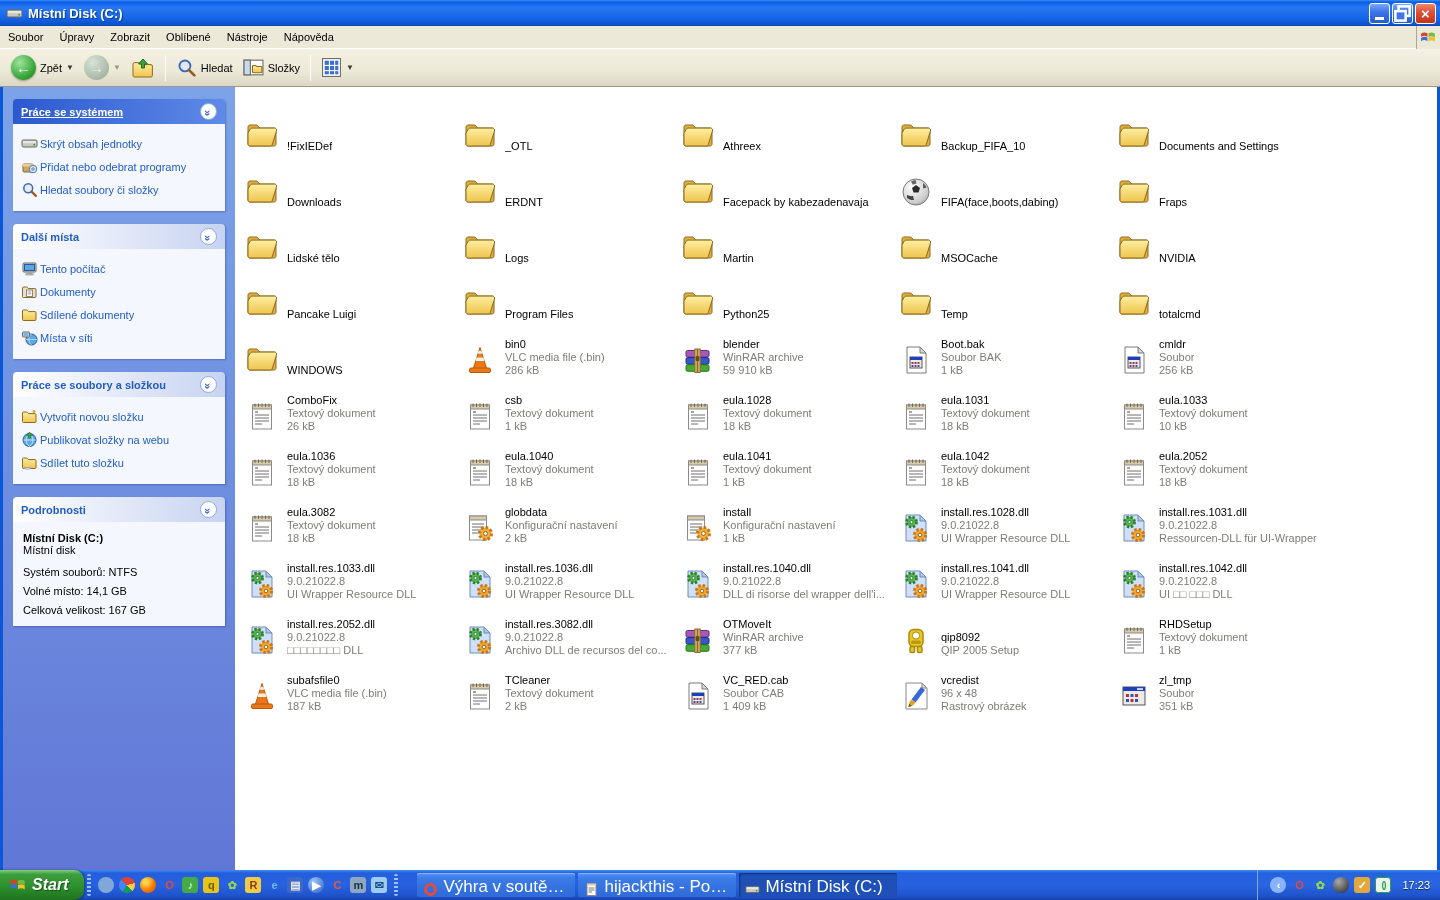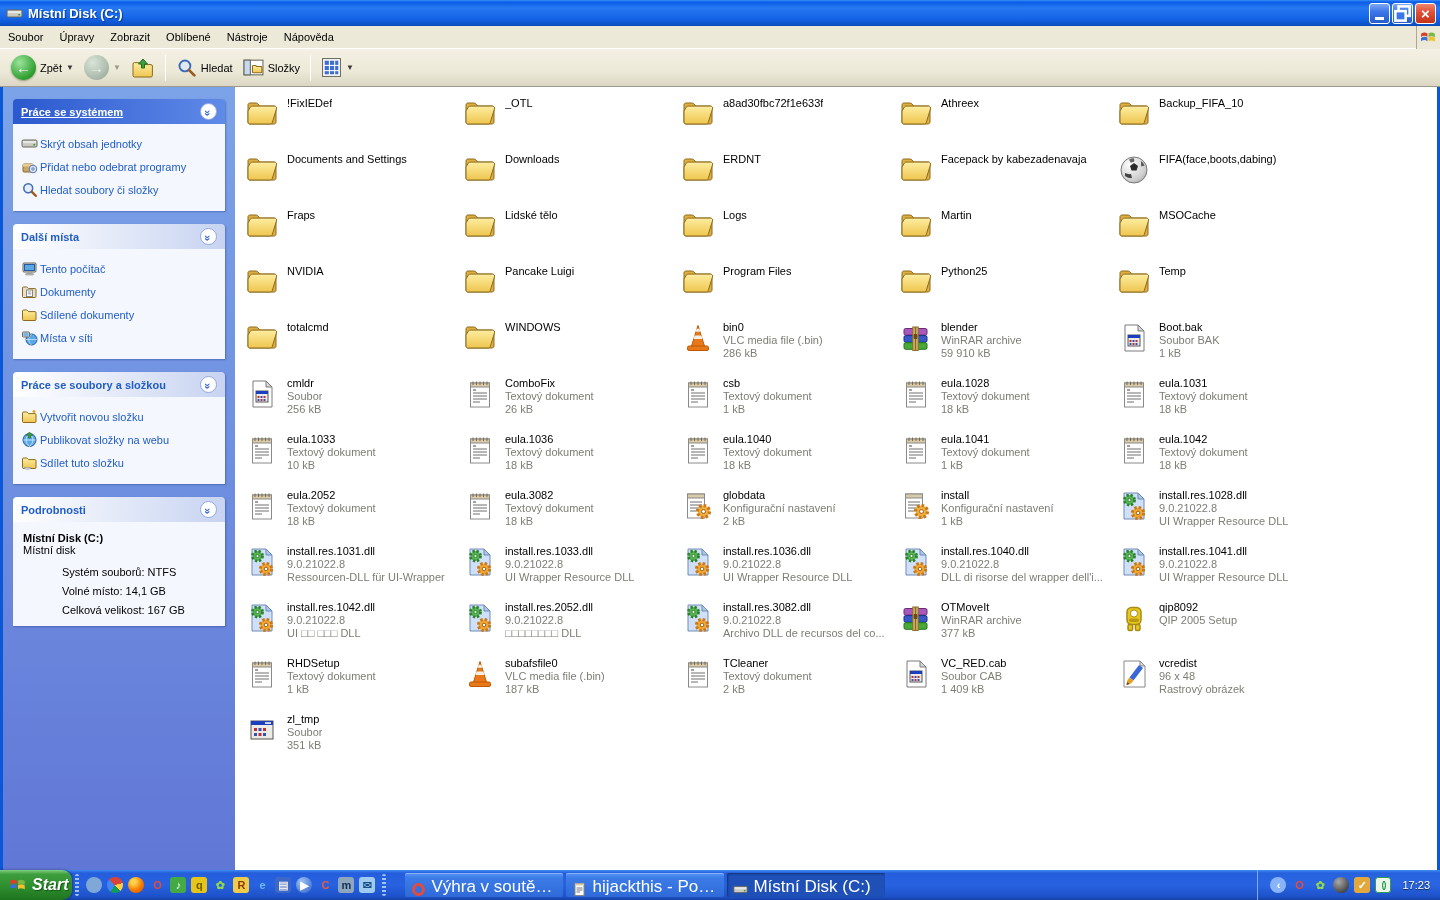--- a/index.html
+++ b/index.html
@@ -50,36 +50,36 @@
   .chev-btn { width:17px; height:17px; border-radius:50%; background:#fff; border:1px solid #90A8E0;
     display:flex; align-items:center; justify-content:center; }
   .chev-btn span { color:#3A6AD4; font-size:11px; font-weight:bold; transform:rotate(90deg); letter-spacing:-2px; }
   .panel-body { background:#F4F7FE; padding:8px 8px 10px 8px; }
   .task-item { display:flex; align-items:center; gap:2px; padding:3px 0; }
   .task-item .t-icon { width:17px; height:17px; flex-shrink:0; }
   .task-item .t-label { font-size:11px; color:#215DC6; }
   .details-body { background:#F4F7FE; padding:10px; font-size:11px; color:#000; }
   .details-body .d-name { font-weight:bold; }
   .details-body .d-sub { margin-bottom:10px; }
-  .details-body .d-row { margin-top:7px;margin-left:39px; }
+  .details-body .d-row { margin-top:7px; }
 
   
   .content { flex:1; background:#fff; overflow:hidden; }
   #file-grid { display:grid; grid-template-columns:repeat(5,218px); grid-auto-rows:56px; padding:10px 0 0 10px; }
-  .file-item { display:flex; align-items:flex-start; width:212px; overflow:hidden; }
+  .file-item { display:flex; align-items:flex-end; width:212px; overflow:hidden; }
   .file-icon { width:34px; height:34px; flex-shrink:0; }
   .file-icon svg { width:34px; height:34px; }
   .file-labels { margin-left:8px; font-size:11px; line-height:13px; overflow:hidden; white-space:nowrap; }
   .file-name { color:#000; }
   .file-meta { color:#7D7D76; }
 
   
   #taskbar { position:absolute; left:0; bottom:0; width:1440px; height:30px;
     background:linear-gradient(180deg,#3F8CF3 0%,#245EDC 10%,#2862E0 50%,#1D51C8 90%,#16409F 100%); display:flex; align-items:stretch; }
-  .start-btn { display:flex; align-items:center; gap:5px; padding:0 4px 0 9px; border-radius:0 10px 10px 0;
+  .start-btn { display:flex; align-items:center; gap:5px; padding:0 16px 0 9px; border-radius:0 10px 10px 0;
     background:linear-gradient(180deg,#7FD07F 0%,#3E9E3E 14%,#2E8F2E 55%,#1E741E 100%); box-shadow:1px 0 3px rgba(0,0,0,.4); }
   .start-btn .start-label { color:#fff; font-size:16px; font-weight:bold; font-style:italic; text-shadow:1px 1px 1px #145414; }
   .start-btn svg { width:18px; height:18px; }
   .ql-handle { width:4px; margin:4px 3px; background:repeating-linear-gradient(180deg,#9FC2F8 0 2px,transparent 2px 4px); border-radius:2px; }
   #quick-launch { display:flex; align-items:center; gap:5px; padding:0 4px; }
   .dot { display:inline-flex; width:16px; height:16px; align-items:center; justify-content:center;
     font-size:11px; font-weight:bold; border-radius:3px; line-height:16px; }
   .dot.circle { border-radius:50%; }
   #task-buttons { display:flex; align-items:center; gap:3px; margin-left:16px; }
   .task-btn { width:158px; height:24px; display:flex; align-items:flex-end; gap:5px; padding:0 6px; border-radius:2px;
@@ -345,29 +345,20 @@
               <div class="file-name">!FixIEDef</div>
             </div>
           </div>
           <div class="file-item">
             <div class="file-icon"><svg viewBox="0 0 34 34">
                 <path d="M3 8c0-1.1.9-2 2-2h6.2c.6 0 1.2.3 1.6.8L14.6 9H29c1.1 0 2 .9 2 2v14c0 1.1-.9 2-2 2H5c-1.1 0-2-.9-2-2V8z" fill="#DFAE3F" stroke="#8C6A1E"></path>
                 <path d="M3 14l2.3-3.9c.37-.6 1.03-1 1.73-1H29.6c1.45 0 2.43 1.48 1.86 2.81L27.2 25.8c-.32.74-1.04 1.2-1.84 1.2H5c-1.1 0-2-.9-2-2V14z" fill="url(#gFold)" stroke="#8C6A1E"></path>
               </svg></div>
             <div class="file-labels">
               <div class="file-name">_OTL</div>
-            </div>
-          </div>
-          <div class="file-item">
-            <div class="file-icon"><svg viewBox="0 0 34 34">
-                <path d="M3 8c0-1.1.9-2 2-2h6.2c.6 0 1.2.3 1.6.8L14.6 9H29c1.1 0 2 .9 2 2v14c0 1.1-.9 2-2 2H5c-1.1 0-2-.9-2-2V8z" fill="#DFAE3F" stroke="#8C6A1E"></path>
-                <path d="M3 14l2.3-3.9c.37-.6 1.03-1 1.73-1H29.6c1.45 0 2.43 1.48 1.86 2.81L27.2 25.8c-.32.74-1.04 1.2-1.84 1.2H5c-1.1 0-2-.9-2-2V14z" fill="url(#gFold)" stroke="#8C6A1E"></path>
-              </svg></div>
-            <div class="file-labels">
-              <div class="file-name">a8ad30fbc72f1e633f</div>
             </div>
           </div>
           <div class="file-item">
             <div class="file-icon"><svg viewBox="0 0 34 34">
                 <path d="M3 8c0-1.1.9-2 2-2h6.2c.6 0 1.2.3 1.6.8L14.6 9H29c1.1 0 2 .9 2 2v14c0 1.1-.9 2-2 2H5c-1.1 0-2-.9-2-2V8z" fill="#DFAE3F" stroke="#8C6A1E"></path>
                 <path d="M3 14l2.3-3.9c.37-.6 1.03-1 1.73-1H29.6c1.45 0 2.43 1.48 1.86 2.81L27.2 25.8c-.32.74-1.04 1.2-1.84 1.2H5c-1.1 0-2-.9-2-2V14z" fill="url(#gFold)" stroke="#8C6A1E"></path>
               </svg></div>
             <div class="file-labels">
               <div class="file-name">Athreex</div>
             </div>

